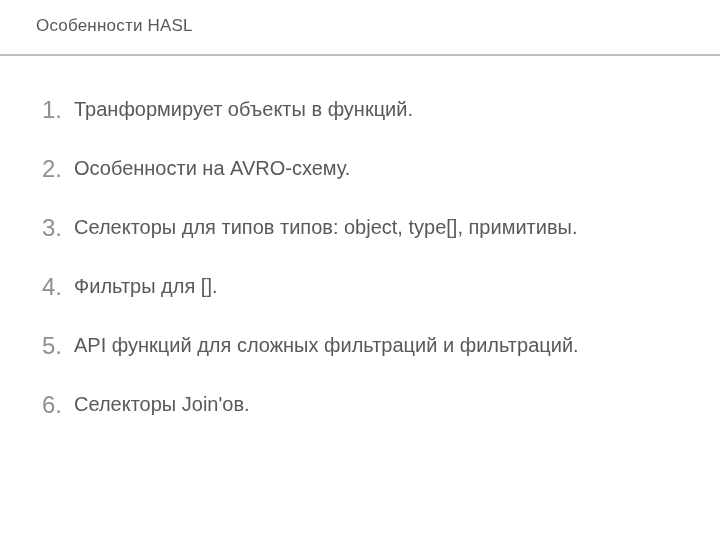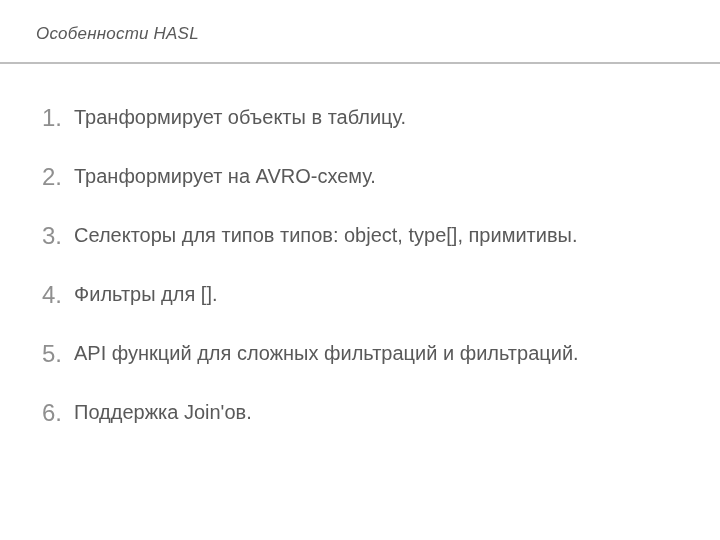--- a/index.html
+++ b/index.html
@@ -11,22 +11,21 @@
     font-family: "Segoe UI", "Helvetica Neue", Arial, sans-serif;
     color: #595959;
   }
   .slide {
     position: relative;
     width: 720px;
     height: 540px;
     box-sizing: border-box;
   }
   .header {
-    padding: 24px 0 0 36px;
-    font-style: italic;
+    padding: 16px 0 0 36px;
   }
   .title {
     font-size: 17px;
     letter-spacing: 0.2px;
     color: #595959;
     font-weight: 400;
   }
   .rule {
     margin-top: 18px;
     border: none;
@@ -69,22 +68,22 @@
 <div class="slide">
 
   <div class="header">
     <div class="title">Особенности HASL</div>
   </div>
 
   <hr class="rule">
 
   <div class="content">
     <ol class="list">
-      <li>Транформирует объекты в таблицу.</li>
-      <li>Транформирует на AVRO-схему.</li>
+      <li>Транформирует объекты в функций.</li>
+      <li>Особенности на AVRO-схему.</li>
       <li>Селекторы для типов типов: object, type[], примитивы.</li>
       <li>Фильтры для [].</li>
       <li>API функций для сложных фильтраций и фильтраций.</li>
-      <li>Поддержка Join'ов.</li>
+      <li>Селекторы Join'ов.</li>
     </ol>
   </div>
 
 </div>
 
 </body></html>

